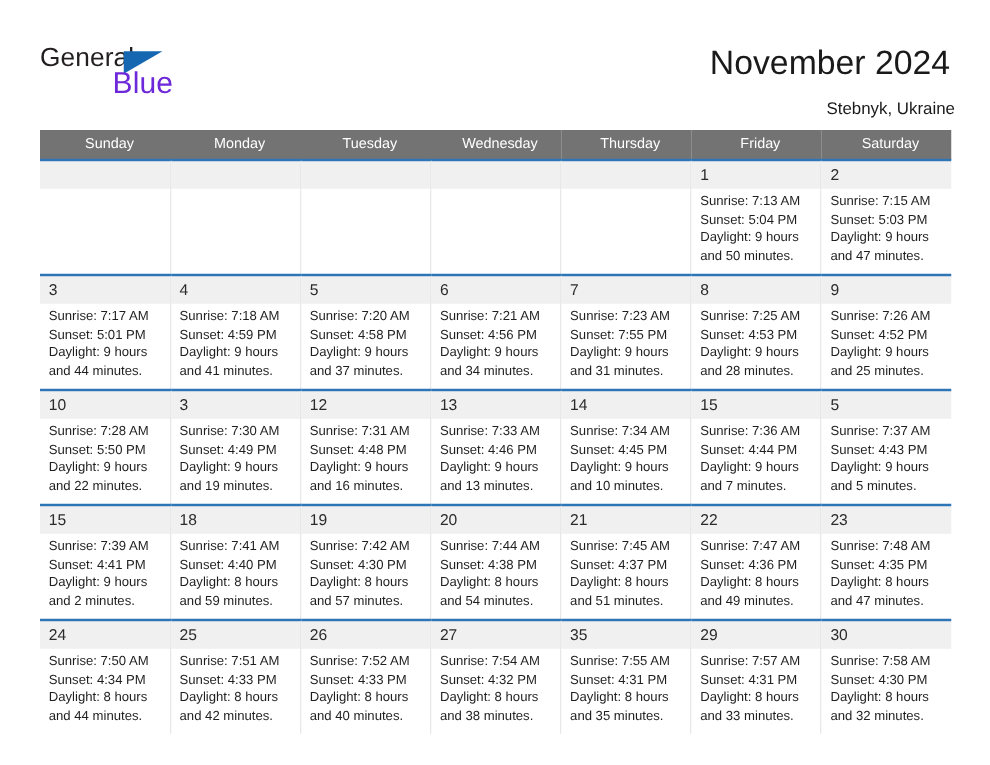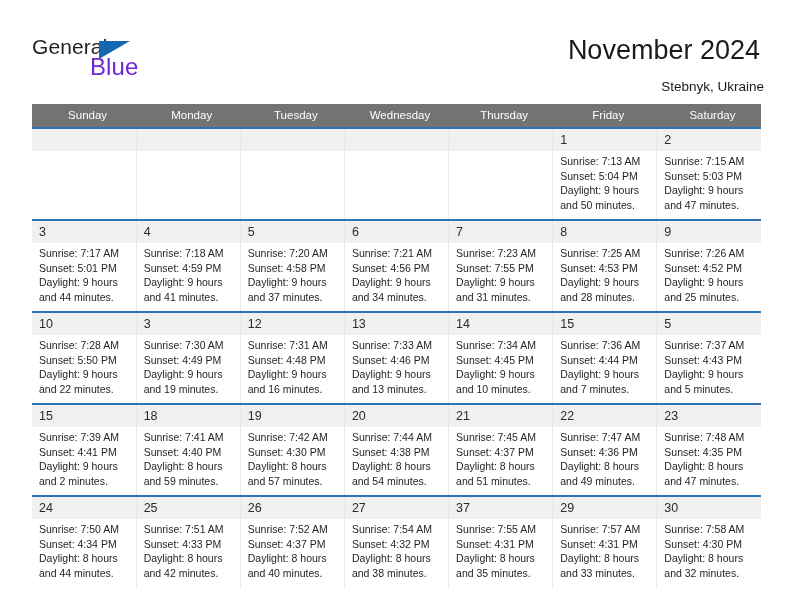--- a/index.html
+++ b/index.html
@@ -381,33 +381,33 @@
         <td>
           <span class="daynum">25</span>
           <div class="info">Sunrise: 7:51 AM
 Sunset: 4:33 PM
 Daylight: 8 hours
 and 42 minutes.</div>
         </td>
         <td>
           <span class="daynum">26</span>
           <div class="info">Sunrise: 7:52 AM
-Sunset: 4:37 PM
+Sunset: 4:33 PM
 Daylight: 8 hours
 and 40 minutes.</div>
         </td>
         <td>
           <span class="daynum">27</span>
           <div class="info">Sunrise: 7:54 AM
 Sunset: 4:32 PM
 Daylight: 8 hours
 and 38 minutes.</div>
         </td>
         <td>
-          <span class="daynum">37</span>
+          <span class="daynum">35</span>
           <div class="info">Sunrise: 7:55 AM
 Sunset: 4:31 PM
 Daylight: 8 hours
 and 35 minutes.</div>
         </td>
         <td>
           <span class="daynum">29</span>
           <div class="info">Sunrise: 7:57 AM
 Sunset: 4:31 PM
 Daylight: 8 hours

